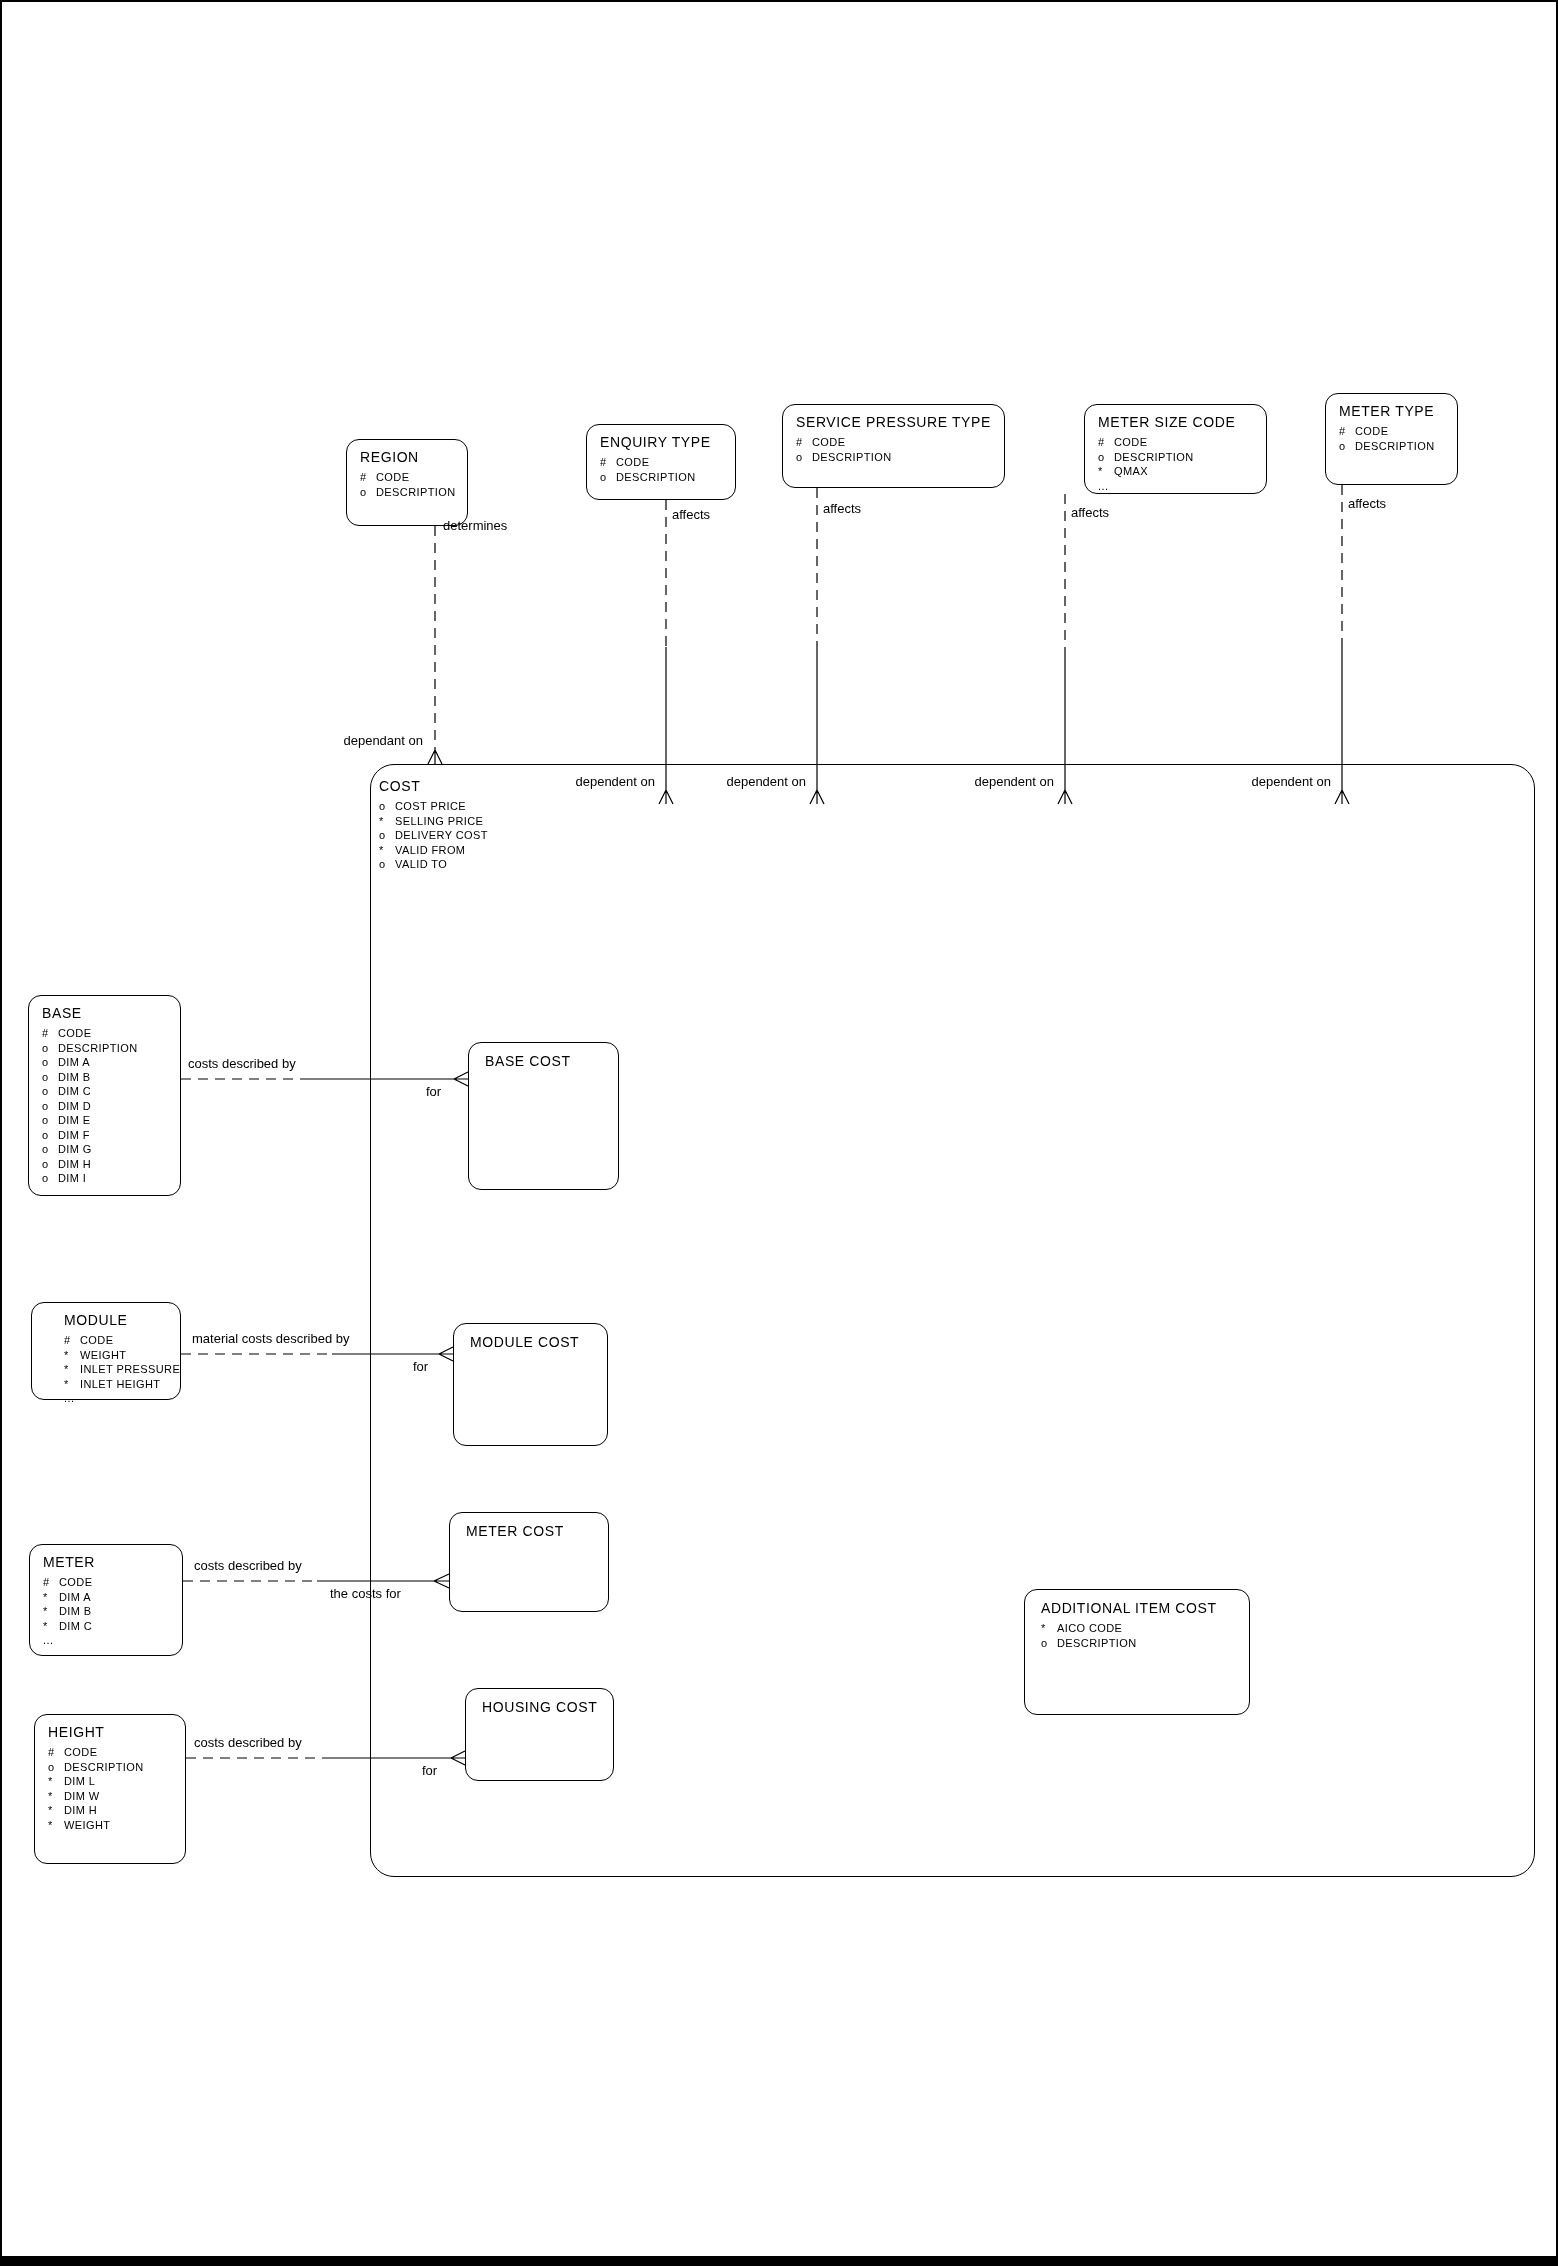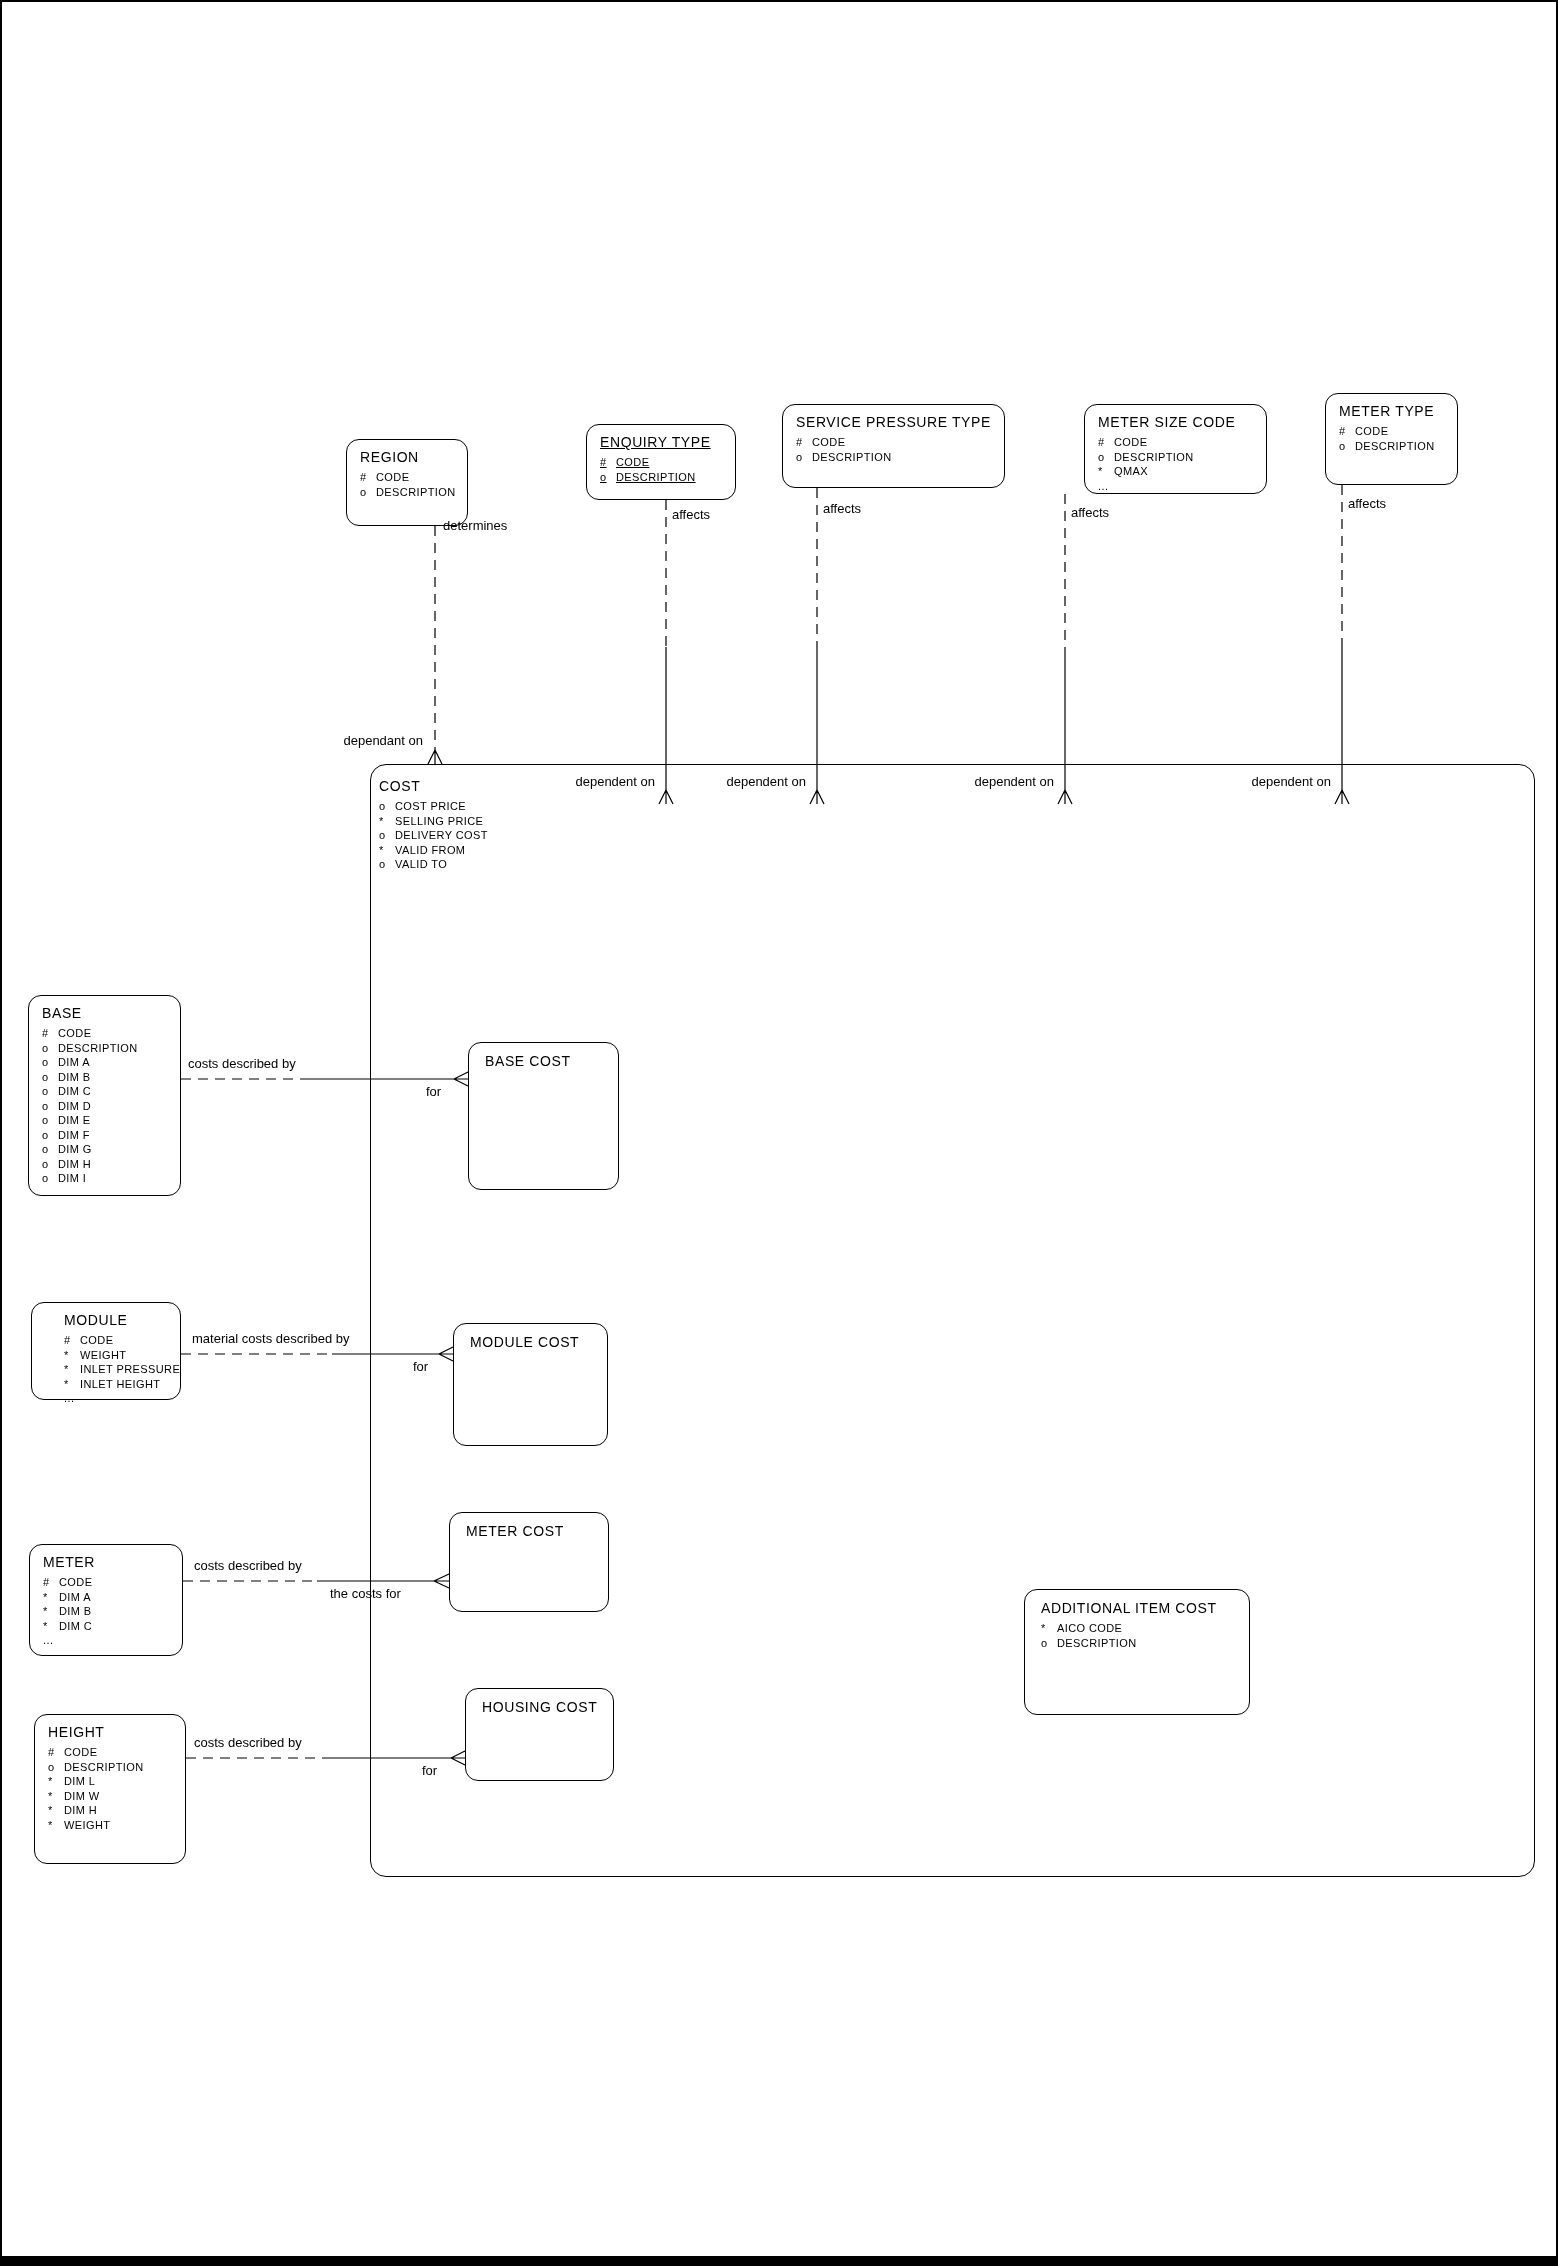--- a/index.html
+++ b/index.html
@@ -22,21 +22,21 @@
   #connectors{ position:absolute; left:0; top:0; pointer-events:none; }
   #connectors line, #connectors path{ stroke:#000; stroke-width:1.2; fill:none; }
   #connectors .dash{ stroke-dasharray:10 7; }
   #bottombar{ position:absolute; left:0; right:0; bottom:0; height:10px; background:#000; }
 </style>
 </head>
 <body>
 
 <div id="canvas">
 
-  <div class="entity outer" style="left:368px;top:762px;width:1165px;height:1113px;">
+  <div class="entity outer" style="left:368px;top:762px;width:1165px;height:1113px;border-radius:24px;">
     <div class="etitle">COST</div>
     <div class="attr">
         <span class="pfx">o</span>
         <span class="atx">COST PRICE</span>
       </div>
     <div class="attr">
         <span class="pfx">*</span>
         <span class="atx">SELLING PRICE</span>
       </div>
     <div class="attr">
@@ -105,21 +105,21 @@
     <div class="attr">
         <span class="pfx">#</span>
         <span class="atx">CODE</span>
       </div>
     <div class="attr">
         <span class="pfx">o</span>
         <span class="atx">DESCRIPTION</span>
       </div>
   </div>
 
-  <div class="entity" style="left:584px;top:422px;width:150px;height:76px;text-decoration:underline;">
+  <div class="entity" style="left:584px;top:422px;width:150px;height:76px;">
     <div class="etitle">ENQUIRY TYPE</div>
     <div class="attr">
         <span class="pfx">#</span>
         <span class="atx">CODE</span>
       </div>
     <div class="attr">
         <span class="pfx">o</span>
         <span class="atx">DESCRIPTION</span>
       </div>
   </div>

